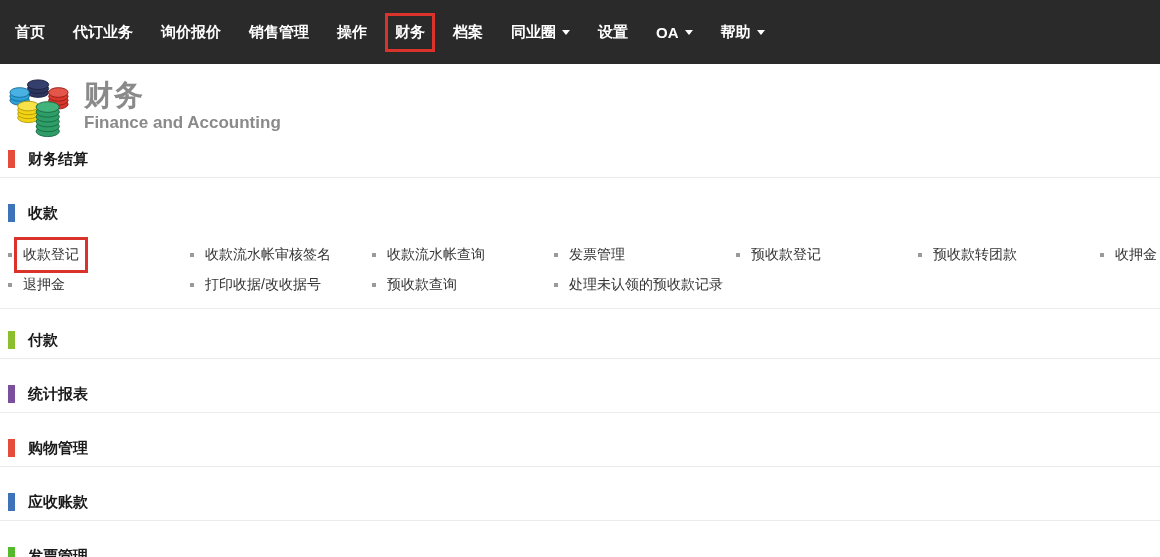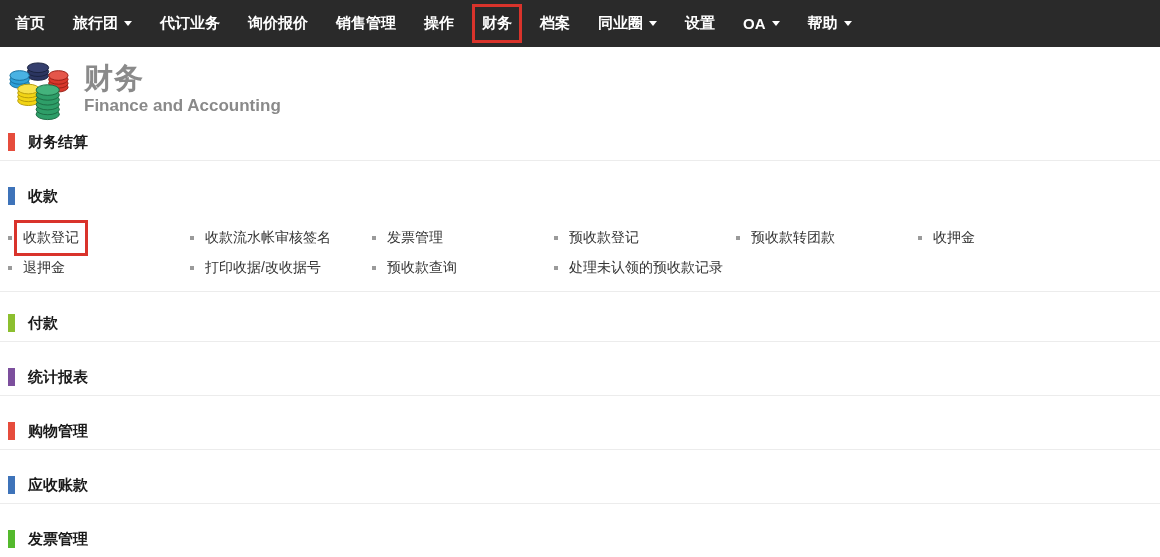--- a/index.html
+++ b/index.html
@@ -1,21 +1,21 @@
 <!DOCTYPE html>
 <html><head>
 <meta charset="utf-8">
 <style>
   * { margin: 0; padding: 0; box-sizing: border-box; }
   html, body { width: 1160px; height: 557px; overflow: hidden; background: #fff; }
   body { font-family: "Liberation Sans", "DejaVu Sans", sans-serif; }
 
   
   .topnav {
-    height: 47px; background: #2a2a2a;
+    height: 64px; background: #2a2a2a;
     display: flex; align-items: center;
     padding-left: 1px;
   }
   .nav-item {
     color: #fff; font-size: 15px; font-weight: bold;
     padding: 0 14px; height: 47px; display: flex; align-items: center;
     cursor: pointer; white-space: nowrap;
   }
   .nav-item .caret {
     display: inline-block; width: 0; height: 0; margin-left: 6px;
@@ -47,24 +47,20 @@
   .menu-link.annotated { outline: 3px solid #d9332b; outline-offset: 6px; }
 </style>
 </head>
 <body>
 
 <div class="topnav">
   <div class="nav-item">
       <span class="label-wrap">首页</span>
     </div>
   <div class="nav-item">
-      <span class="label-wrap">旅行团</span>
-      <span class="caret"></span>
-    </div>
-  <div class="nav-item">
       <span class="label-wrap">代订业务</span>
     </div>
   <div class="nav-item">
       <span class="label-wrap">询价报价</span>
     </div>
   <div class="nav-item">
       <span class="label-wrap">销售管理</span>
     </div>
   <div class="nav-item">
       <span class="label-wrap">操作</span>
@@ -155,20 +151,24 @@
         <div class="link-cell">
             <span class="bullet"></span>
             <a class="menu-link annotated">收款登记</a>
           </div>
         <div class="link-cell">
             <span class="bullet"></span>
             <a class="menu-link">收款流水帐审核签名</a>
           </div>
         <div class="link-cell">
             <span class="bullet"></span>
+            <a class="menu-link">收款流水帐查询</a>
+          </div>
+        <div class="link-cell">
+            <span class="bullet"></span>
             <a class="menu-link">发票管理</a>
           </div>
         <div class="link-cell">
             <span class="bullet"></span>
             <a class="menu-link">预收款登记</a>
           </div>
         <div class="link-cell">
             <span class="bullet"></span>
             <a class="menu-link">预收款转团款</a>
           </div>

